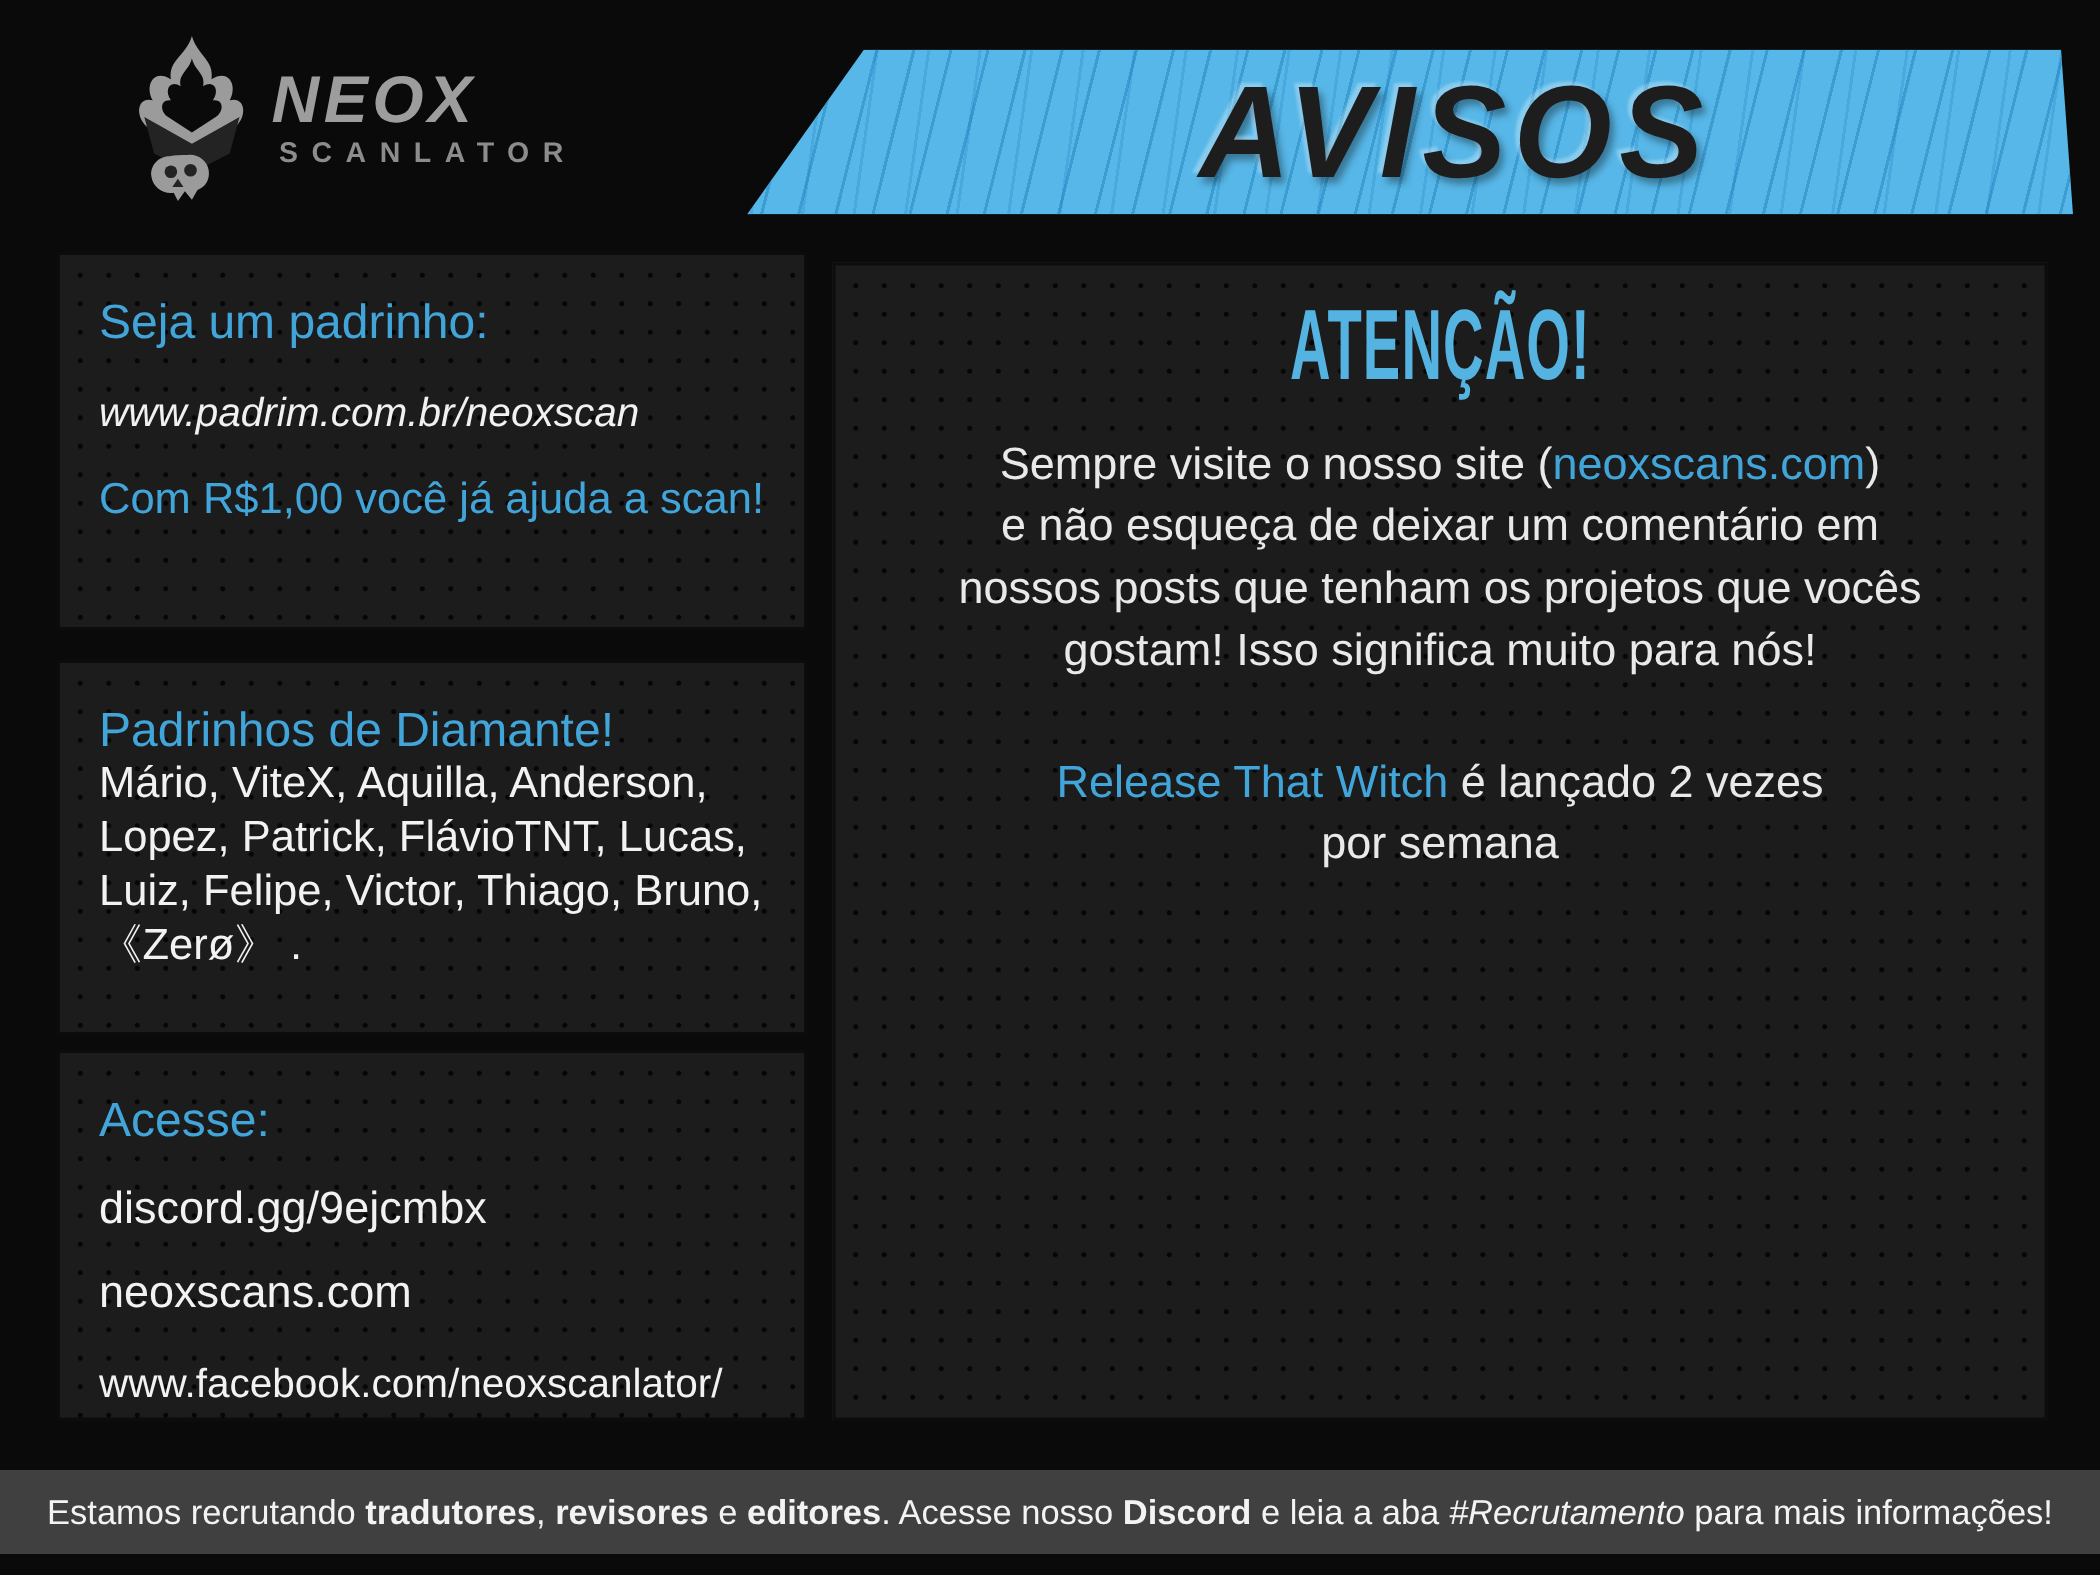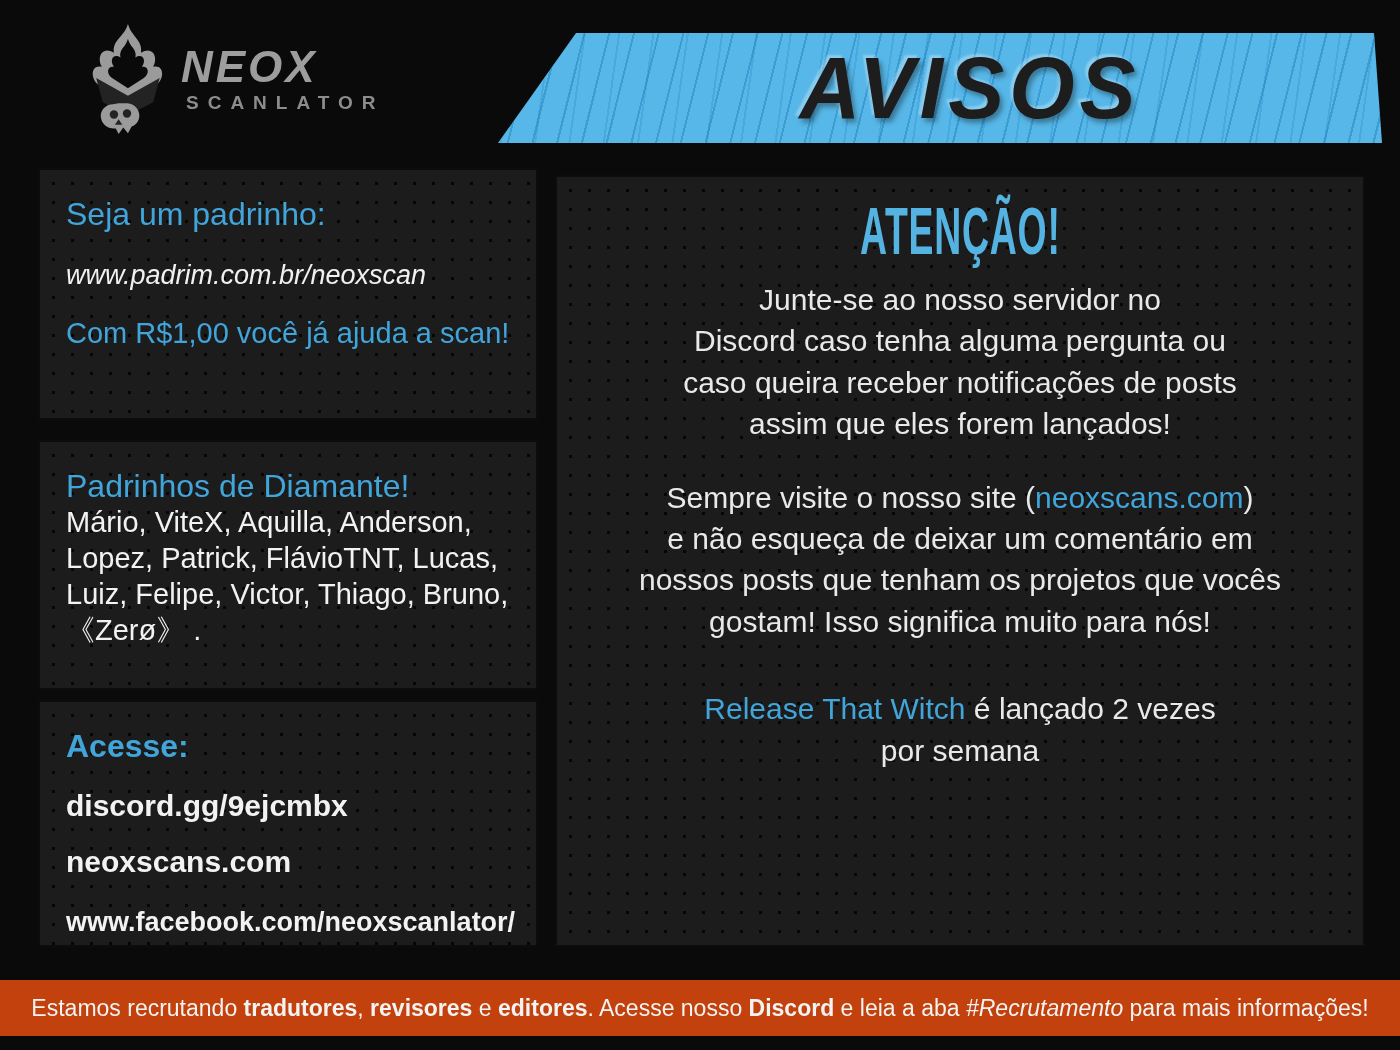--- a/index.html
+++ b/index.html
@@ -47,21 +47,21 @@
   .banner-title{
     font-size:84px;font-weight:800;font-style:italic;line-height:1;
     letter-spacing:5px;color:#1d1d1d;
     transform:scaleY(1.04);
     text-shadow:-3px -3px 2px rgba(255,255,255,0.30), 3px 4px 5px rgba(0,0,0,0.35);
   }
   
   .box{position:absolute;left:38px;width:500px;padding:28px 28px;}
   .box-sponsor{top:168px;height:252px;}
   .box-diamond{top:440px;height:250px;}
-  .box-access{top:700px;height:247px;font-weight:bold;}
+  .box-access{top:700px;height:247px;}
   .box-heading{font-size:32px;color:var(--accent);line-height:1.15;}
   .sponsor-url{font-size:27px;font-style:italic;color:#f1f1f1;margin-top:27px;}
   .sponsor-note{font-size:29px;color:var(--accent);margin-top:26px;}
   .diamond-names{font-size:29px;color:#f2f2f2;line-height:1.24;white-space:pre-line;}
   .access-link{font-size:30px;color:#f2f2f2;margin-top:22px;}
   .access-link:nth-of-type(2){margin-top:24px;}
   .access-link:last-of-type{font-size:27px;margin-top:28px;}
   
   .notice{
     position:absolute;left:555px;top:175px;width:810px;height:772px;
@@ -77,21 +77,21 @@
   }
   .p1{margin-top:22px;}
   .p2{margin-top:32px;}
   .p3{margin-top:46px;}
   .b{font-weight:700;}
   .i{font-style:italic;}
   .accent{color:var(--accent);}
   
   .footer-bar{
     position:absolute;left:0;top:980px;width:1400px;height:56px;
-    background:#c2410c;display:flex;align-items:center;justify-content:center;
+    background:#404040;display:flex;align-items:center;justify-content:center;
     font-size:23px;color:#f3f3f3;white-space:pre;
   }
 </style>
 </head>
 <body>
 
 <div class="page">
 
   <div class="logo">
     <svg width="84" height="118" viewBox="0 0 90 122">
@@ -129,24 +129,20 @@
 
   <div class="box box-access dotted">
     <div class="box-heading">Acesse:</div>
     <div class="access-link">discord.gg/9ejcmbx</div>
     <div class="access-link">neoxscans.com</div>
     <div class="access-link">www.facebook.com/neoxscanlator/</div>
   </div>
 
   <div class="notice dotted">
     <span class="notice-heading">ATENÇÃO!</span>
-    <p class="p1"><span>Junte-se ao nosso servidor no
-Discord caso tenha alguma pergunta ou
-caso queira receber notificações de posts
-assim que eles forem lançados!</span></p>
     <p class="p2"><span>Sempre visite o nosso site (</span><span class="accent">neoxscans.com</span><span>)
 e não esqueça de deixar um comentário em
 nossos posts que tenham os projetos que vocês
 gostam! Isso significa muito para nós!</span></p>
     <p class="p3"><span class="accent">Release That Witch</span><span> é lançado 2 vezes
 por semana</span></p>
   </div>
 
   <div class="footer-bar"><span>Estamos recrutando </span><span class="b">tradutores</span><span>, </span><span class="b">revisores</span><span> e </span><span class="b">editores</span><span>. Acesse nosso </span><span class="b">Discord</span><span> e leia a aba </span><span class="i">#Recrutamento</span><span> para mais informações!</span></div>
 

